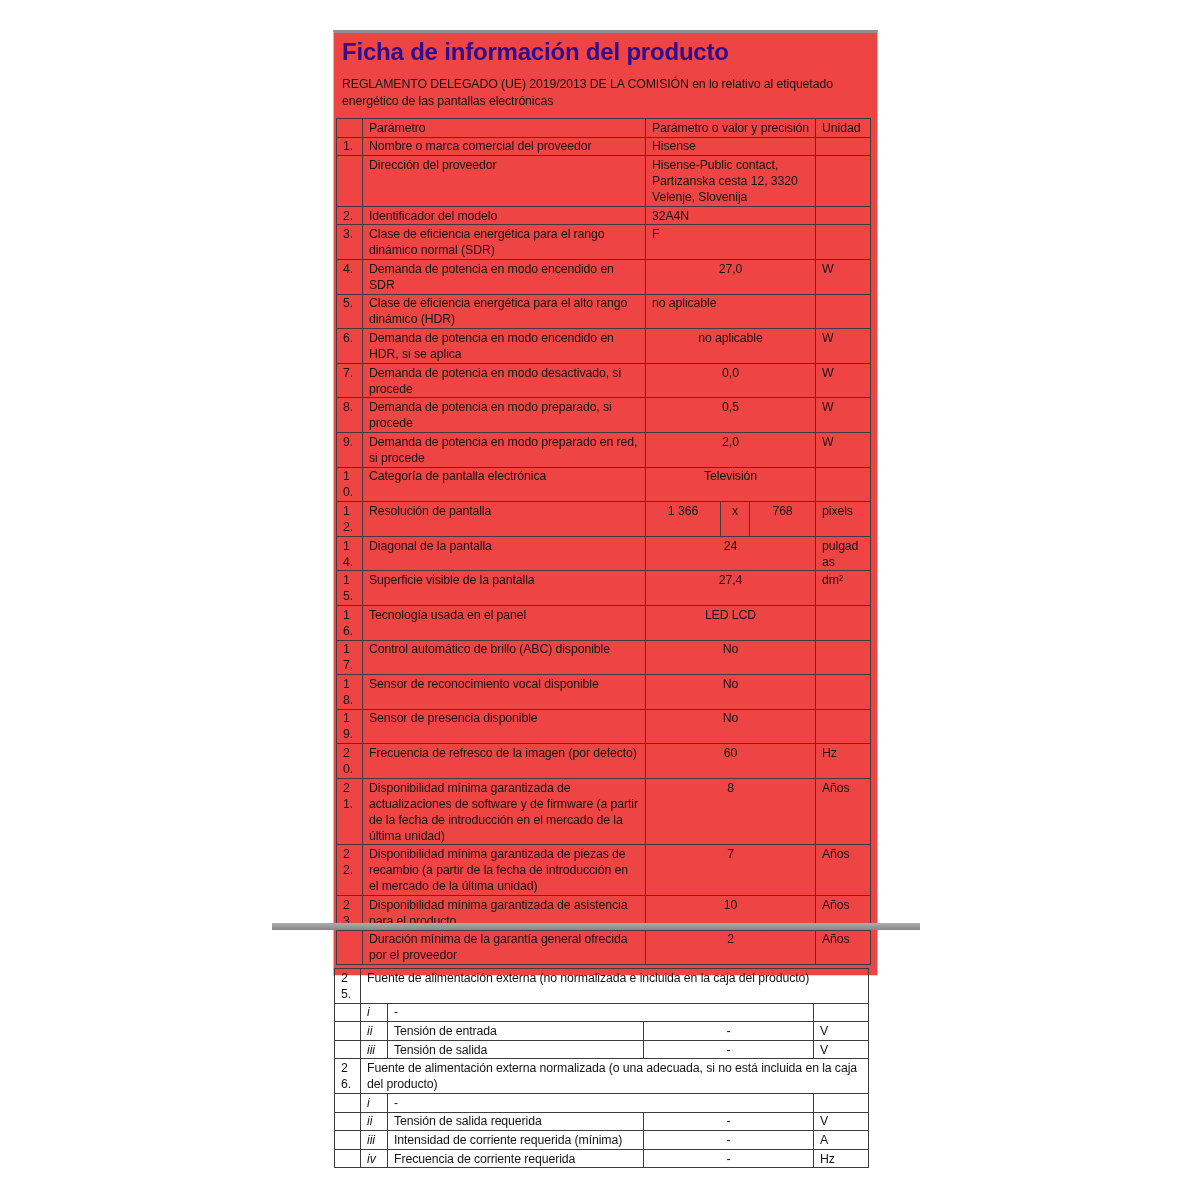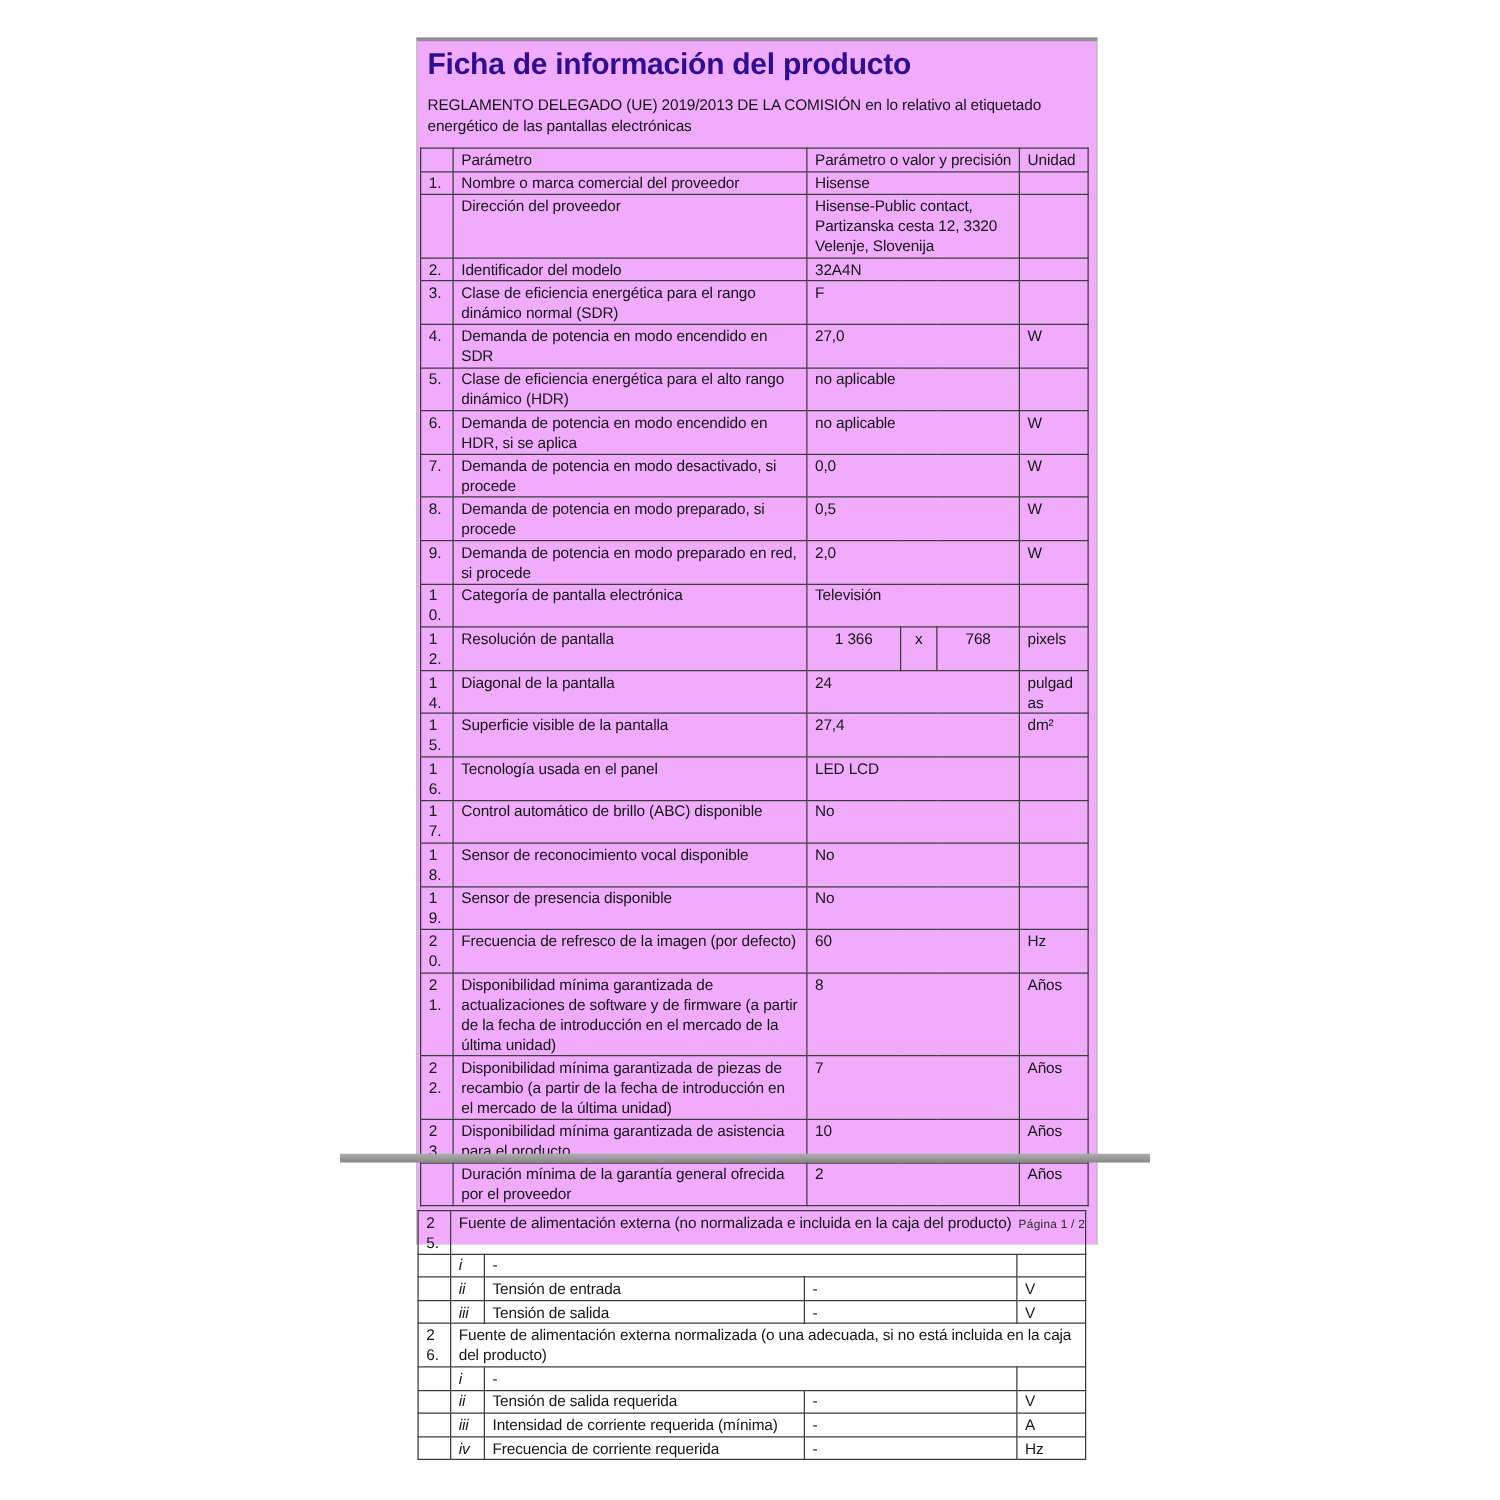--- a/index.html
+++ b/index.html
@@ -9,21 +9,21 @@
     font-family:"Liberation Sans", sans-serif;
     position:relative;
     overflow:hidden;
     color:#111;
   }
   .page1 {
     position:absolute;
     left:333px; top:30px;
     width:545px;
     box-sizing:border-box;
-    background:#f0abfc;
+    background:#ef4444;
     border-top:3px solid #8f8f8f;
     border-left:1px solid #bdbdbd;
     border-right:1px solid #bdbdbd;
     border-bottom:1px solid #d9d9d9;
     padding-bottom:10px;
   }
   .doc-title {
     margin:4px 6px 0 8px;
     font-size:24px;
     font-weight:bold;
@@ -50,21 +50,21 @@
   table.fiche td, table.fiche th {
     border:1px solid #3c3c3c;
     padding:0.8px 6px;
     vertical-align:top;
     overflow-wrap:break-word;
   }
   table.fiche th { font-weight:normal; text-align:left; }
   td.num, th.num { text-align:left; padding-left:3px; padding-right:2px; }
   td.param {}
   td.val.left { text-align:left; }
-  td.val.right { text-align:left; }
+  td.val.right { text-align:center; }
   td.val.center, td.center { text-align:center; }
   td.unit { text-align:left; }
   td.roman { font-style:italic; padding-left:4px; padding-right:2px; }
   .page-num {
     font-size:9.5px;
     text-align:right;
     margin:9px 9px 0 0;
     color:#2a2a2a;
     letter-spacing:0.2px;
   }
@@ -241,21 +241,20 @@
         </tr>
         <tr>
           <td class="num"></td>
           <td class="param">Duración mínima de la garantía general ofrecida por el proveedor</td>
           <td colspan="3" class="val right">2</td>
           <td class="unit">Años</td>
         </tr>
       </tbody>
   </table>
 
-  <div class="page-num">Página 1 / 2</div>
 </div>
 
 <div class="page-separator"></div>
 
 <div class="page2">
   <table class="fiche">
     <colgroup>
       <col style="width:26px">
         <col style="width:27px">
         <col style="width:256px">

